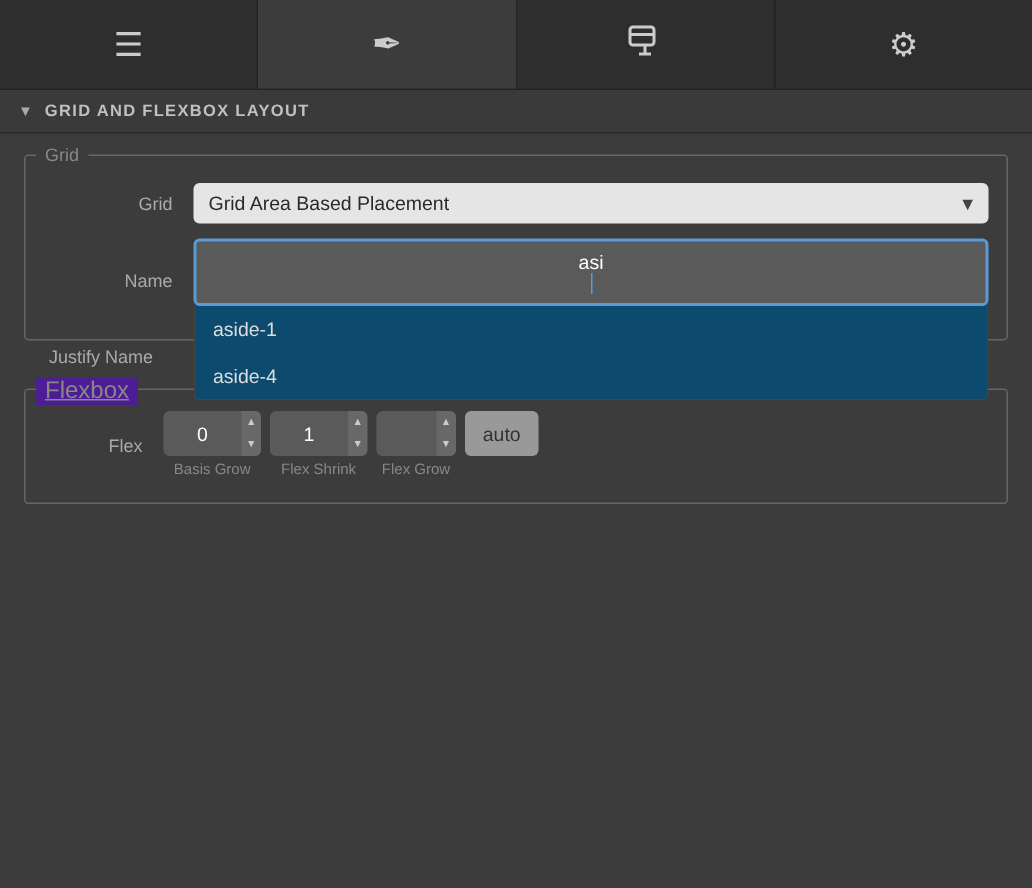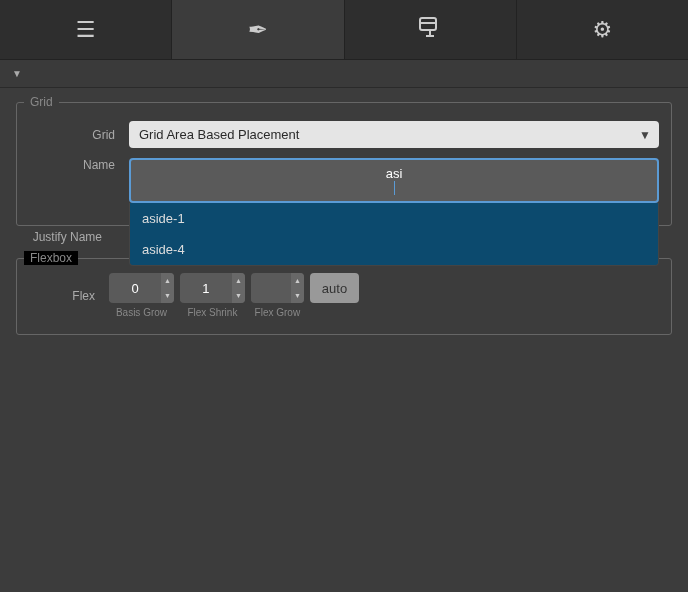--- a/index.html
+++ b/index.html
@@ -189,24 +189,25 @@
 
     
     .flexbox-group {
       position: relative;
       margin: 14px 16px 10px 16px;
     }
     .flexbox-group-label {
       position: absolute;
       top: -7px;
       left: 8px;
-      background: #000000;
+      background: #4c1d95;
       padding: 0 6px;
-      font-size: 12px;
+      font-size: 16px;
       color: #888;
+      text-decoration: underline;
     }
     .flexbox-group-line {
       border: 1px solid #666;
       border-radius: 3px;
       padding: 14px 12px 16px 12px;
     }
 
     
     .flex-row {
       display: flex;
@@ -331,20 +332,21 @@
       </svg>
     </span>
   </div>
   <div class="toolbar-item">
     <span class="toolbar-icon">⚙</span>
   </div>
 </div>
 
 <div class="section-header">
   <span class="chevron-icon">▼</span>
+  <span class="section-header-title">GRID AND FLEXBOX LAYOUT</span>
 </div>
 
 <div class="content">
 
   <div class="group">
     <span class="group-label">Grid</span>
     <div class="group-line">
 
       <div class="form-row">
         <span class="form-label">Grid</span>
@@ -352,21 +354,21 @@
           <div class="select-wrapper">
             <select class="select-box">
               <option>Grid Area Based Placement</option>
             </select>
             <span class="select-arrow">▼</span>
           </div>
         </div>
       </div>
 
       <div class="form-row" style="align-items: flex-start;">
-        <span class="form-label" style="margin-top:0;">Name</span>
+        <span class="form-label" style="margin-top:21px;">Name</span>
         <div class="form-control">
           <div class="input-wrapper">
             <div class="text-input" style="display:flex;align-items:center;flex-direction:column;">
               <span>asi</span>
                 <span class="cursor-line"></span>
             </div>
             <div class="autocomplete-dropdown">
               <div class="autocomplete-item">aside-1</div>
               <div class="autocomplete-item">aside-4</div>
             </div>

